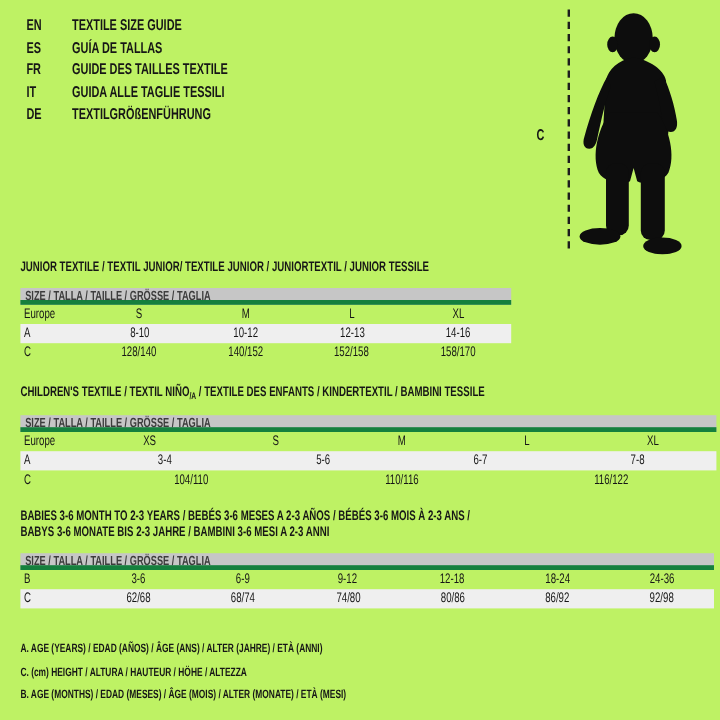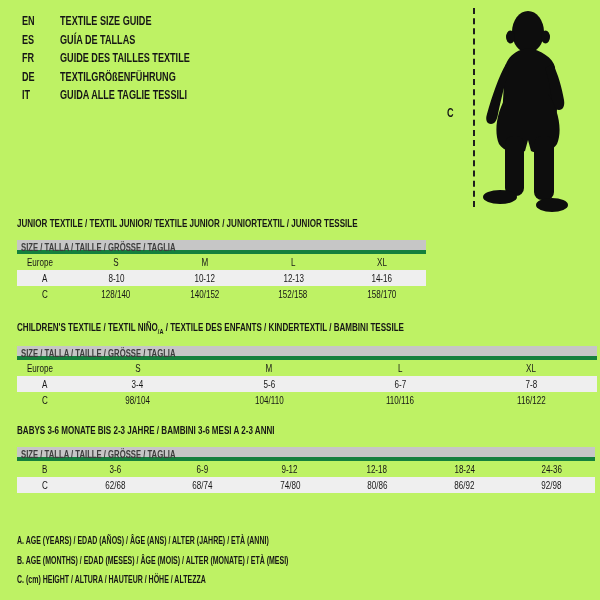--- a/index.html
+++ b/index.html
@@ -32,21 +32,21 @@
 
   .gtable{margin-top:10px;}
   .sec-0 .gtable{width:409px;}
   .sec-1 .gtable{width:580px;margin-top:12px;}
   .sec-2 .gtable{width:578px;}
   .tbar{height:14px;line-height:14px;background:var(--hdr-bg,#c6c6c6);
         border-bottom:4px solid #15803d;padding-left:4px;
         font-size:11px;font-weight:bold;color:var(--hdr-ink,#3c3c3c);box-sizing:border-box;}
   .trow{display:flex;height:16px;line-height:16px;font-size:11.5px;}
   .trow.shaded{background:var(--shade,#efefef);}
-  .tlabel{width:55px;padding-left:3px;text-align:center;box-sizing:border-box;text-decoration:underline;}
+  .tlabel{width:55px;padding-left:3px;text-align:left;box-sizing:border-box;text-decoration:underline;}
   .tcell{flex:1;text-align:center;}
 
   
   .legend{position:absolute;left:17px;top:531px;font-size:10px;font-weight:bold;}
   .legend-line{height:19.5px;line-height:19.5px;}
 </style>
 </head>
 <body>
 
 <div class="canvas">
@@ -58,26 +58,26 @@
       </div>
       <div class="lang-row">
         <span class="lang-code"><span class="cx">ES</span></span>
         <span class="lang-title"><span class="cx">GUÍA DE TALLAS</span></span>
       </div>
       <div class="lang-row">
         <span class="lang-code"><span class="cx">FR</span></span>
         <span class="lang-title"><span class="cx">GUIDE DES TAILLES TEXTILE</span></span>
       </div>
       <div class="lang-row">
+        <span class="lang-code"><span class="cx">IT</span></span>
+        <span class="lang-title"><span class="cx">GUIDA ALLE TAGLIE TESSILI</span></span>
+      </div>
+      <div class="lang-row">
         <span class="lang-code"><span class="cx">DE</span></span>
         <span class="lang-title"><span class="cx">TEXTILGRÖßENFÜHRUNG</span></span>
-      </div>
-      <div class="lang-row">
-        <span class="lang-code"><span class="cx">IT</span></span>
-        <span class="lang-title"><span class="cx">GUIDA ALLE TAGLIE TESSILI</span></span>
       </div>
     </div>
 
   <div class="measure-line"></div>
   <div class="c-label"><span class="cx">C</span></div>
 
   <svg class="toddler" width="118" height="208" viewBox="0 0 118 208" fill="#0d0d0d" xmlns="http://www.w3.org/2000/svg">
     <ellipse cx="50" cy="28" rx="16" ry="21"></ellipse>
     <ellipse cx="32.5" cy="33" rx="4.5" ry="6.5"></ellipse>
     <ellipse cx="67.5" cy="33" rx="4.5" ry="6.5"></ellipse>
@@ -121,43 +121,44 @@
       </div>
     </div>
   <div class="section sec-1" id="sec-1">
       <div class="heading">
         <div class="hline"><span class="cx"><span>CHILDREN'S TEXTILE / TEXTIL NIÑO</span><span class="sub">/A</span><span> / TEXTILE DES ENFANTS / KINDERTEXTIL / BAMBINI TESSILE</span></span></div>
       </div>
       <div class="gtable">
         <div class="tbar"><span class="cx">SIZE / TALLA / TAILLE / GRÖSSE / TAGLIA</span></div>
         <div class="trow">
           <span class="tlabel"><span class="cx">Europe</span></span>
+          <span class="tcell"><span class="cx cx-c">XS</span></span>
           <span class="tcell"><span class="cx cx-c">S</span></span>
           <span class="tcell"><span class="cx cx-c">M</span></span>
           <span class="tcell"><span class="cx cx-c">L</span></span>
           <span class="tcell"><span class="cx cx-c">XL</span></span>
         </div>
         <div class="trow shaded">
           <span class="tlabel"><span class="cx">A</span></span>
           <span class="tcell"><span class="cx cx-c">3-4</span></span>
           <span class="tcell"><span class="cx cx-c">5-6</span></span>
           <span class="tcell"><span class="cx cx-c">6-7</span></span>
           <span class="tcell"><span class="cx cx-c">7-8</span></span>
         </div>
         <div class="trow">
           <span class="tlabel"><span class="cx">C</span></span>
-          <span class="tcell"><span class="cx cx-c">98/104</span></span>
           <span class="tcell"><span class="cx cx-c">104/110</span></span>
           <span class="tcell"><span class="cx cx-c">110/116</span></span>
           <span class="tcell"><span class="cx cx-c">116/122</span></span>
         </div>
       </div>
     </div>
   <div class="section sec-2" id="sec-2">
       <div class="heading">
+        <div class="hline"><span class="cx"><span>BABIES 3-6 MONTH TO 2-3 YEARS / BEBÉS 3-6 MESES A 2-3 AÑOS / BÉBÉS 3-6 MOIS À 2-3 ANS /</span></span></div>
         <div class="hline"><span class="cx"><span>BABYS 3-6 MONATE BIS 2-3 JAHRE / BAMBINI 3-6 MESI A 2-3 ANNI</span></span></div>
       </div>
       <div class="gtable">
         <div class="tbar"><span class="cx">SIZE / TALLA / TAILLE / GRÖSSE / TAGLIA</span></div>
         <div class="trow">
           <span class="tlabel"><span class="cx">B</span></span>
           <span class="tcell"><span class="cx cx-c">3-6</span></span>
           <span class="tcell"><span class="cx cx-c">6-9</span></span>
           <span class="tcell"><span class="cx cx-c">9-12</span></span>
           <span class="tcell"><span class="cx cx-c">12-18</span></span>
@@ -171,17 +172,17 @@
           <span class="tcell"><span class="cx cx-c">74/80</span></span>
           <span class="tcell"><span class="cx cx-c">80/86</span></span>
           <span class="tcell"><span class="cx cx-c">86/92</span></span>
           <span class="tcell"><span class="cx cx-c">92/98</span></span>
         </div>
       </div>
     </div>
 
   <div class="legend" id="legend">
       <div class="legend-line"><span class="cx">A. AGE (YEARS) / EDAD (AÑOS) / ÂGE (ANS) / ALTER (JAHRE) / ETÀ (ANNI)</span></div>
+      <div class="legend-line"><span class="cx">C. (cm) HEIGHT / ALTURA / HAUTEUR / HÖHE / ALTEZZA</span></div>
       <div class="legend-line"><span class="cx">B. AGE (MONTHS) / EDAD (MESES) / ÂGE (MOIS) / ALTER (MONATE) / ETÀ (MESI)</span></div>
-      <div class="legend-line"><span class="cx">C. (cm) HEIGHT / ALTURA / HAUTEUR / HÖHE / ALTEZZA</span></div>
     </div>
 
 </div>
 
 </body></html>

